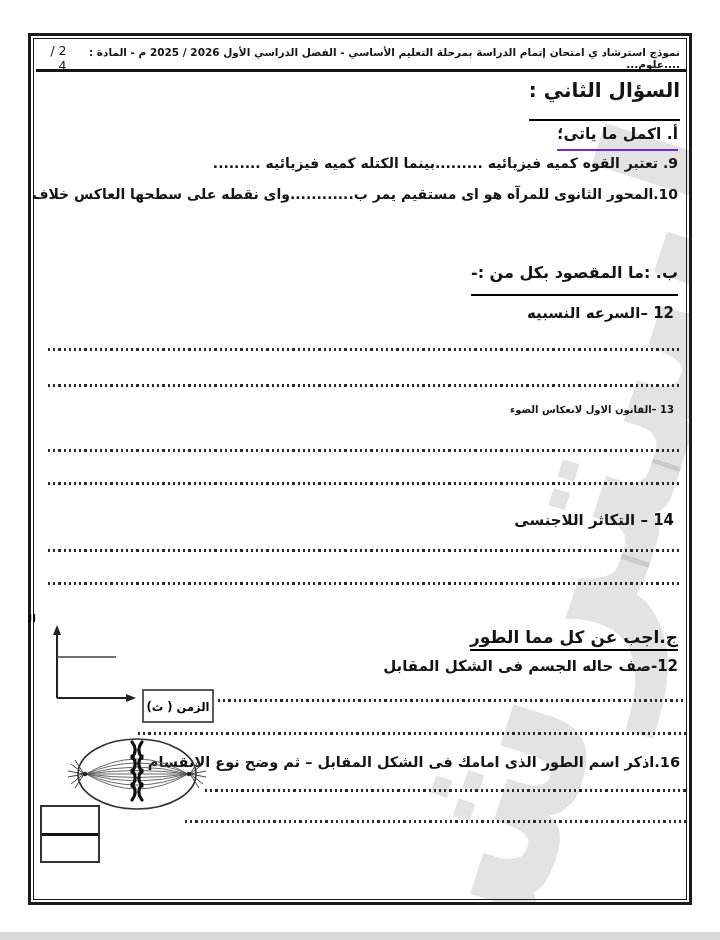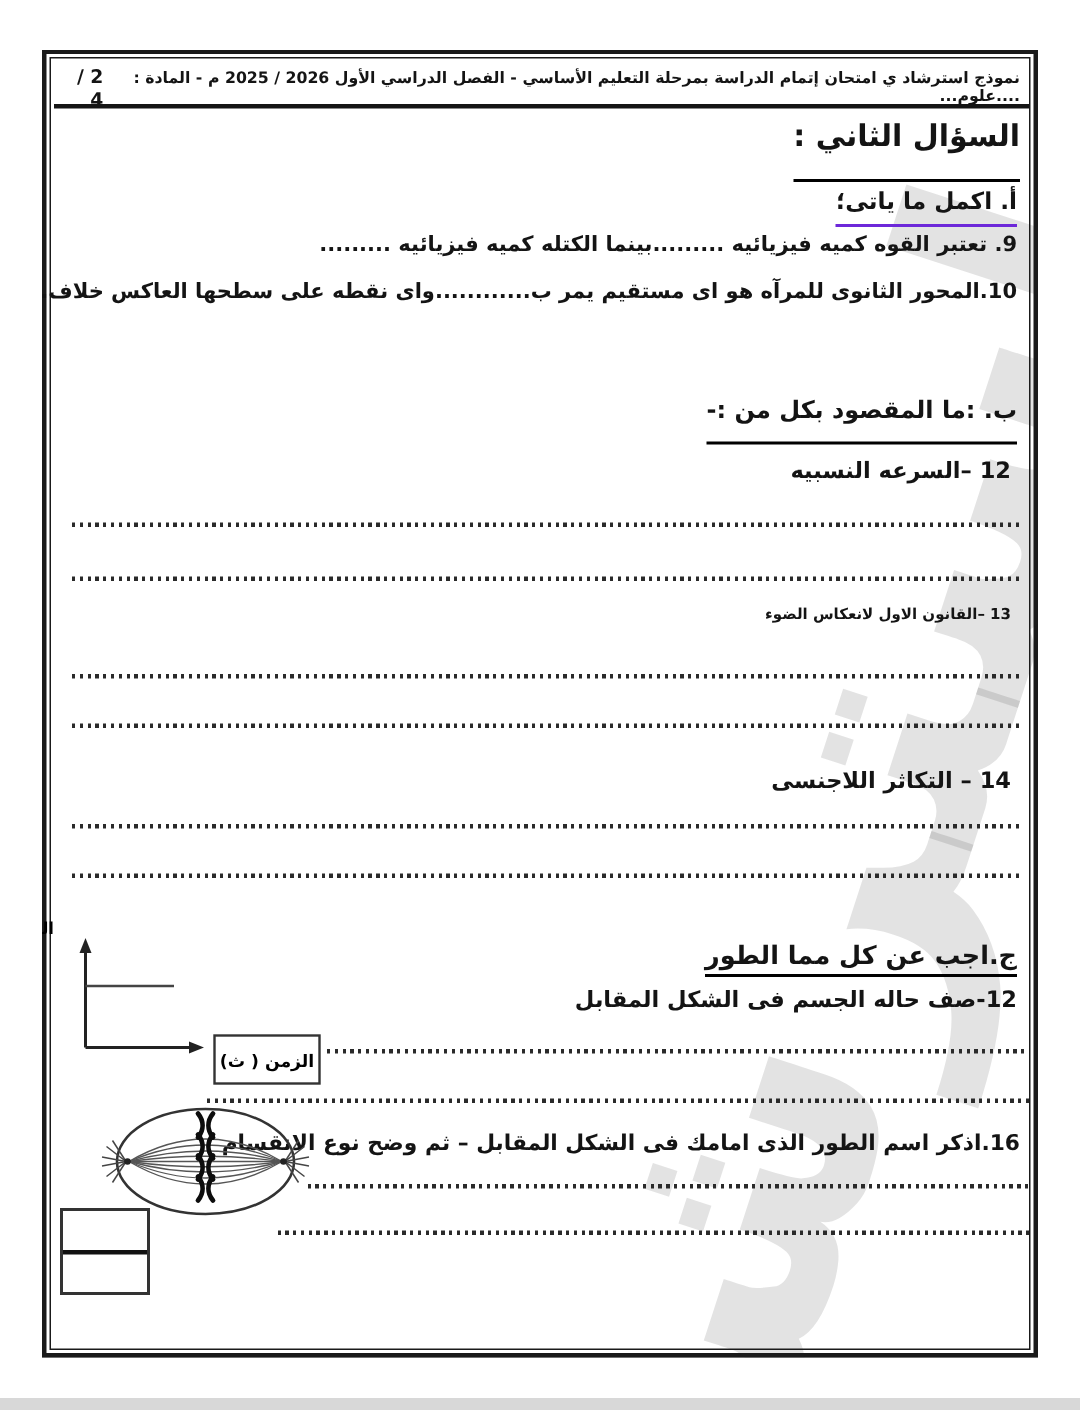--- a/index.html
+++ b/index.html
@@ -9,21 +9,21 @@
   .frame{position:absolute;left:28px;top:33px;width:664px;height:872px;background:#fff;
          direction:rtl;color:#141414;font-weight:700;overflow:hidden;
          box-shadow:inset 0 0 0 3px #1a1a1a, inset 0 0 0 5px #ffffff, inset 0 0 0 6px #1a1a1a;}
   .watermark{position:absolute;top:58px;right:118px;transform-origin:100% 0;
              transform:rotate(-72deg) scaleX(1.05);font-size:235px;font-weight:700;
              color:rgba(40,40,40,0.13);white-space:nowrap;pointer-events:none;z-index:0;}
   .frame > .abs{position:absolute;white-space:nowrap;z-index:2;}
   .hdr{position:absolute;top:10px;left:12px;right:12px;display:flex;z-index:2;
        justify-content:space-between;align-items:center;}
   .hdr-title{font-size:10.5px;font-weight:700;}
-  .hdr-page{font-size:12.5px;font-weight:700;direction:rtl;text-align:right;}
+  .hdr-page{font-size:12.5px;font-weight:400;direction:rtl;text-align:right;}
   .rule{position:absolute;top:36px;left:8px;right:6px;height:3px;background:#151515;z-index:2;}
   .h-q2{top:45px;right:12px;font-size:20px;border-bottom:2.5px solid #000;padding-bottom:17px;}
   .h-a{top:92px;right:14px;font-size:15.5px;border-bottom:2px solid #6d28d9;padding-bottom:6px;}
   .qa0{top:122px;right:14px;font-size:14px;}
   .qa1{top:153px;right:14px;font-size:14px;}
   .qa2{top:187px;right:14px;font-size:15px;}
   .h-b{top:230px;right:14px;font-size:16px;border-bottom:2px solid #000;padding-bottom:12px;}
   .qb0{top:271px;right:18px;font-size:15px;}
   .qb1{top:371px;right:18px;font-size:10px;}
   .qb2{top:478px;right:18px;font-size:15px;}

